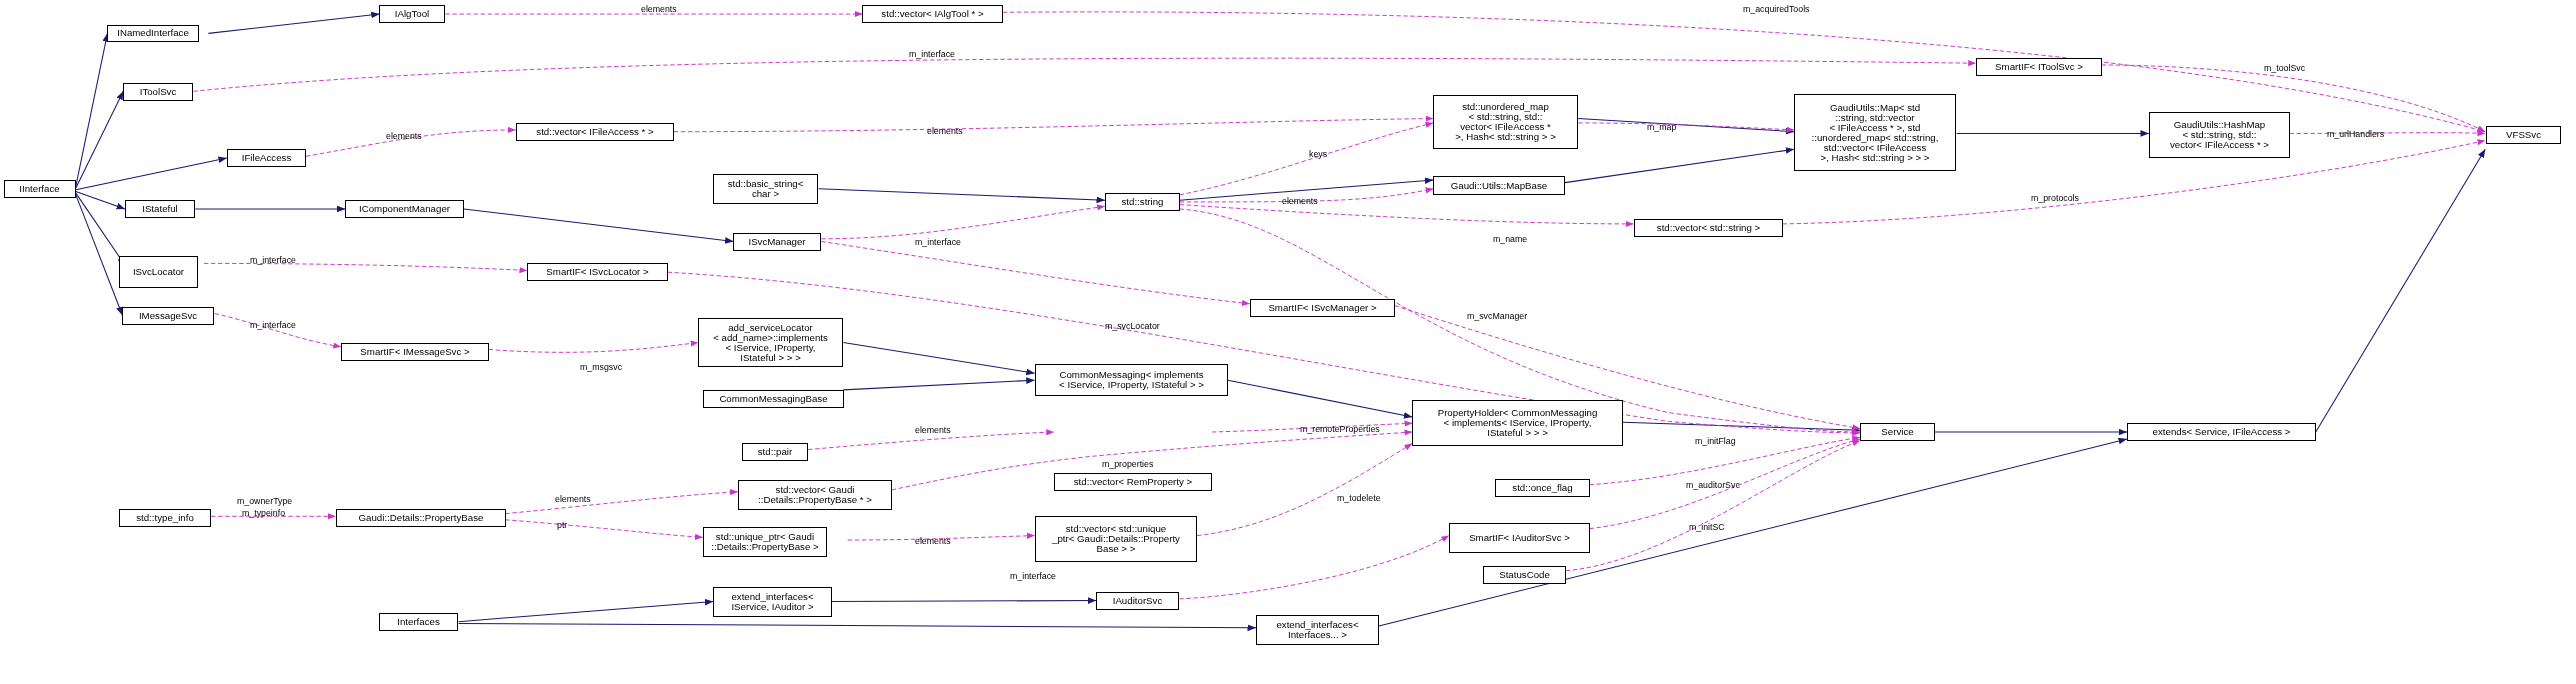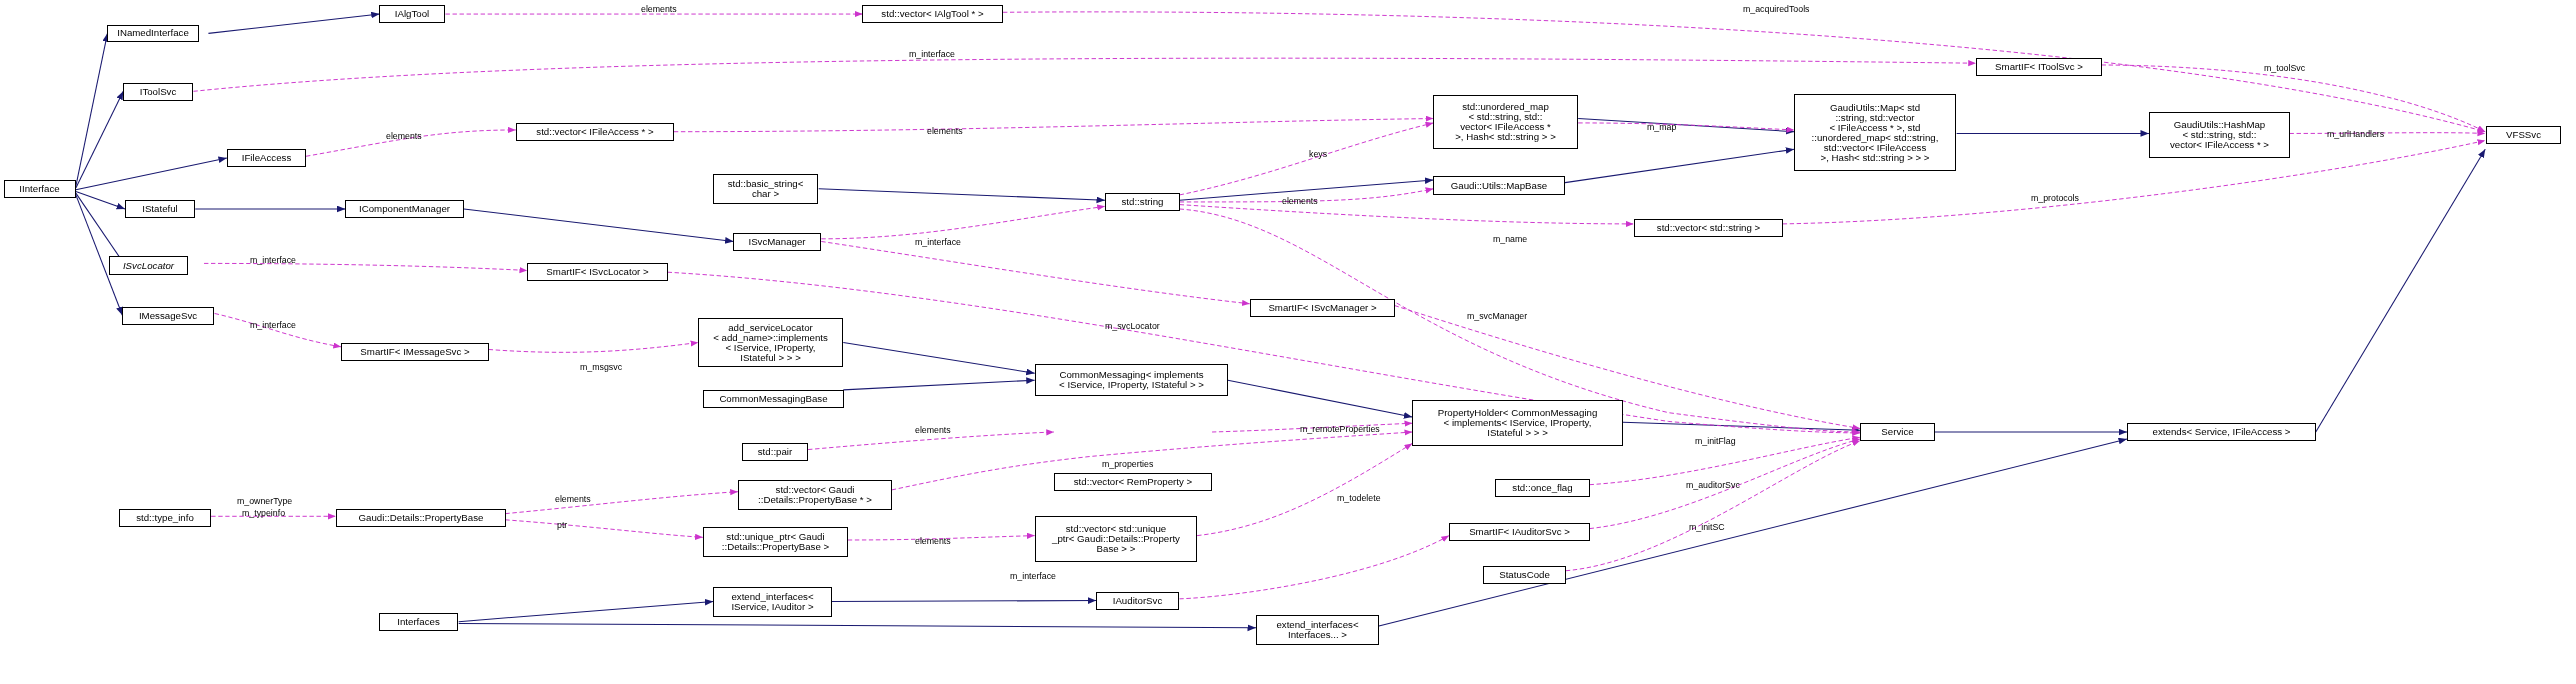--- a/index.html
+++ b/index.html
@@ -144,21 +144,21 @@
 vector&lt; IFileAccess * &gt;</div>
       <div class="node" style="left: 2486px; top: 126px; width: 75px; height: 17.6px;">VFSSvc</div>
       <div class="node" style="left: 125px; top: 200px; width: 70px; height: 17.6px;">IStateful</div>
       <div class="node" style="left: 345px; top: 200px; width: 119px; height: 17.6px;">IComponentManager</div>
       <div class="node" style="left: 713px; top: 174px; width: 105px; height: 30px;">std::basic_string&lt;
 char &gt;</div>
       <div class="node" style="left: 1105px; top: 193px; width: 75px; height: 17.6px;">std::string</div>
       <div class="node" style="left: 1433px; top: 176px; width: 132px; height: 19.3px;">Gaudi::Utils::MapBase</div>
       <div class="node" style="left: 1634px; top: 219px; width: 149px; height: 17.6px;">std::vector&lt; std::string &gt;</div>
       <div class="node" style="left: 733px; top: 233px; width: 88px; height: 17.6px;">ISvcManager</div>
-      <div class="node" style="left: 109px; top: 256px; width: 79px; height: 19px; font-style: italic;">ISvcLocator</div>
+      <div class="node" style="left: 119px; top: 256px; width: 79px; height: 32px;">ISvcLocator</div>
       <div class="node" style="left: 527px; top: 263px; width: 141px; height: 17.6px;">SmartIF&lt; ISvcLocator &gt;</div>
       <div class="node" style="left: 1250px; top: 299px; width: 145px; height: 17.6px;">SmartIF&lt; ISvcManager &gt;</div>
       <div class="node" style="left: 122px; top: 307px; width: 92px; height: 17.6px;">IMessageSvc</div>
       <div class="node" style="left: 341px; top: 343px; width: 148px; height: 17.6px;">SmartIF&lt; IMessageSvc &gt;</div>
       <div class="node" style="left: 698px; top: 318px; width: 145px; height: 49px;">add_serviceLocator
 &lt; add_name&gt;::implements
 &lt; IService, IProperty,
 IStateful &gt; &gt; &gt;</div>
       <div class="node" style="left: 1035px; top: 364px; width: 193px; height: 32px;">CommonMessaging&lt; implements
 &lt; IService, IProperty, IStateful &gt; &gt;</div>
@@ -168,22 +168,22 @@
 IStateful &gt; &gt; &gt;</div>
       <div class="node" style="left: 1860px; top: 423px; width: 75px; height: 17.6px;">Service</div>
       <div class="node" style="left: 2127px; top: 423px; width: 189px; height: 17.6px;">extends&lt; Service, IFileAccess &gt;</div>
       <div class="node" style="left: 1054px; top: 425px; width: 158px; height: 17.6px; margin-top: 48px;">std::vector&lt; RemProperty &gt;</div>
       <div class="node" style="left: 742px; top: 443px; width: 66px; height: 17.6px;">std::pair</div>
       <div class="node" style="left: 1495px; top: 479px; width: 95px; height: 17.6px;">std::once_flag</div>
       <div class="node" style="left: 119px; top: 509px; width: 92px; height: 17.6px;">std::type_info</div>
       <div class="node" style="left: 336px; top: 509px; width: 170px; height: 17.6px;">Gaudi::Details::PropertyBase</div>
       <div class="node" style="left: 738px; top: 480px; width: 154px; height: 30px; text-align: center;">std::vector&lt; Gaudi
 ::Details::PropertyBase * &gt;</div>
-      <div class="node" style="left: 1449px; top: 523px; width: 141px; height: 18px;">SmartIF&lt; IAuditorSvc &gt;</div>
-      <div class="node" style="left: 703px; top: 527px; width: 145px; height: 30px;">std::unique_ptr&lt; Gaudi
+      <div class="node" style="left: 1449px; top: 523px; width: 141px; height: 30px;">SmartIF&lt; IAuditorSvc &gt;</div>
+      <div class="node" style="left: 703px; top: 527px; width: 124px; height: 30px;">std::unique_ptr&lt; Gaudi
 ::Details::PropertyBase &gt;</div>
       <div class="node" style="left: 1035px; top: 516px; width: 162px; height: 46px;">std::vector&lt; std::unique
 _ptr&lt; Gaudi::Details::Property
 Base &gt; &gt;</div>
       <div class="node" style="left: 1483px; top: 566px; width: 83px; height: 17.6px;">StatusCode</div>
       <div class="node" style="left: 713px; top: 587px; width: 119px; height: 30px;">extend_interfaces&lt;
 IService, IAuditor &gt;</div>
       <div class="node" style="left: 1096px; top: 592px; width: 83px; height: 17.6px;">IAuditorSvc</div>
       <div class="node" style="left: 379px; top: 613px; width: 79px; height: 17.6px;">Interfaces</div>
       <div class="node" style="left: 1256px; top: 615px; width: 123px; height: 30px;">extend_interfaces&lt;

